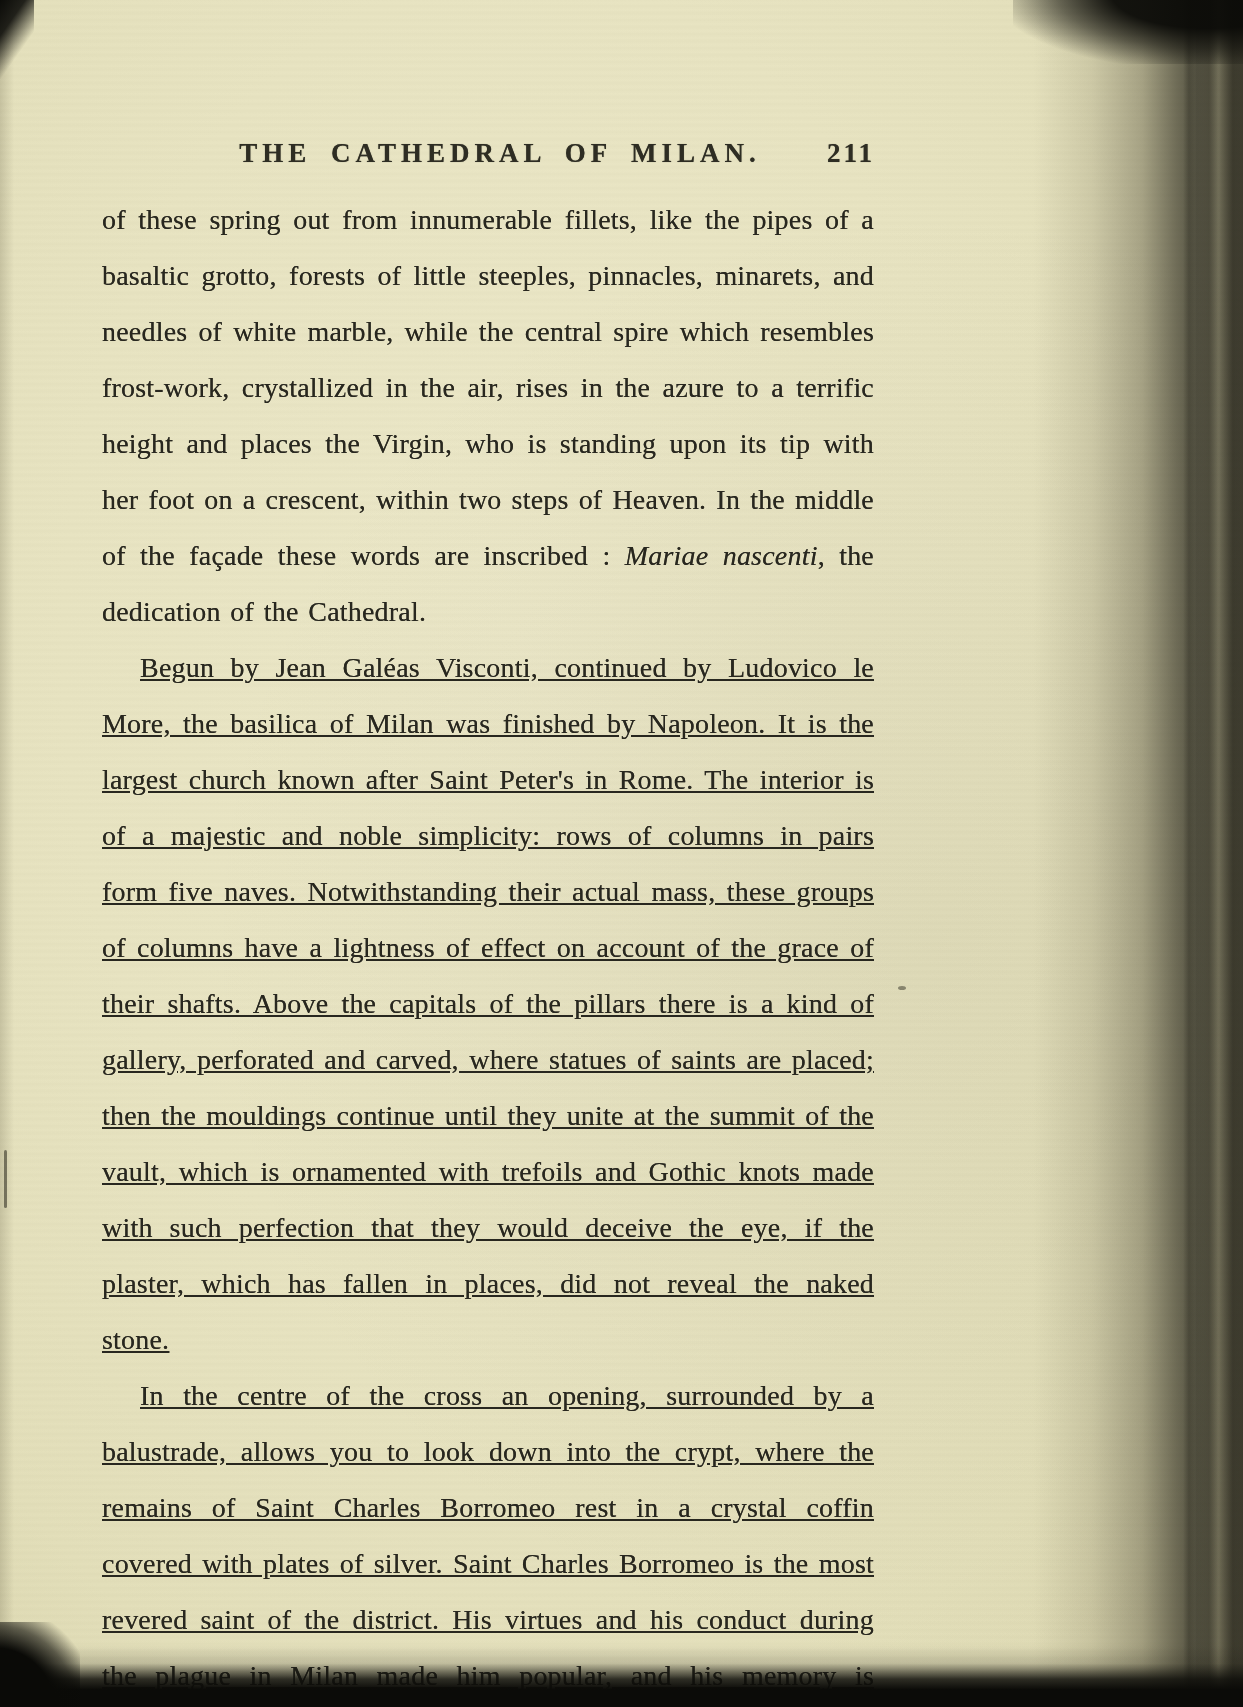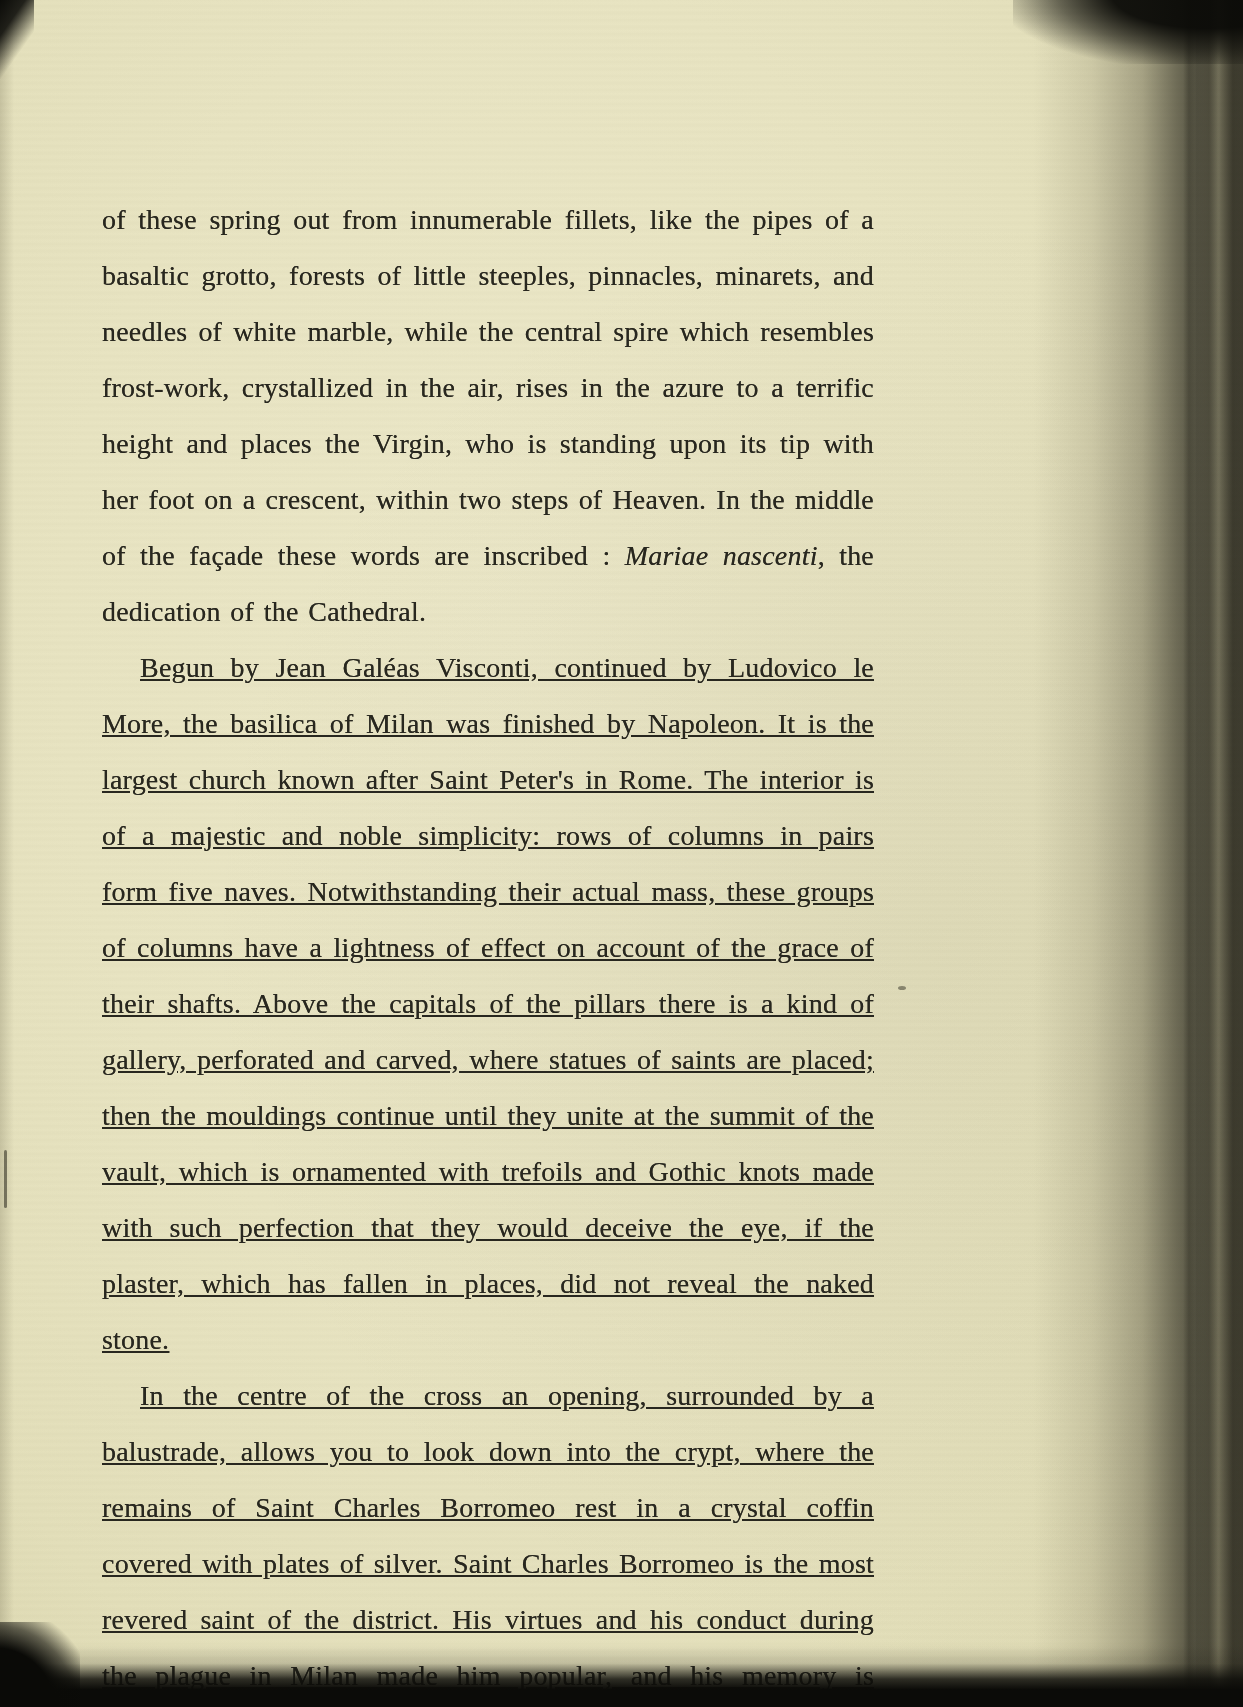--- a/index.html
+++ b/index.html
@@ -172,20 +172,24 @@
     pointer-events: none;
   }
 </style>
 </head>
 <body>
 
 <div class="scan">
 
   <div class="paper-texture"></div>
 
+  <div class="page-header">
+    <span class="running-title">THE CATHEDRAL OF MILAN.</span>
+    <span class="page-number">211</span>
+  </div>
 
   <div class="text-block">
       <p class=""><span>of these spring out from innumerable fillets, like the pipes of a basaltic grotto, forests of little steeples, pinnacles, minarets, and needles of white marble, while the central spire which resembles frost-work, crystallized in the air, rises in the azure to a terrific height and places the Virgin, who is standing upon its tip with her foot on a crescent, within two steps of Heaven. In the middle of the façade these words are inscribed : </span><span class="italic">Mariae nascenti</span><span>, the dedication of the Cathedral.</span></p>
       <p class="indent"><span>Begun by Jean Galéas Visconti, continued by Ludovico le More, the basilica of Milan was finished by Napoleon. It is the largest church known after Saint Peter's in Rome. The interior is of a majestic and noble simplicity: rows of columns in pairs form five naves. Notwithstanding their actual mass, these groups of columns have a lightness of effect on account of the grace of their shafts. Above the capitals of the pillars there is a kind of gallery, perforated and carved, where statues of saints are placed; then the mouldings continue until they unite at the summit of the vault, which is ornamented with trefoils and Gothic knots made with such perfection that they would deceive the eye, if the plaster, which has fallen in places, did not reveal the naked stone.</span></p>
       <p class="indent"><span>In the centre of the cross an opening, surrounded by a balustrade, allows you to look down into the crypt, where the remains of Saint Charles Borromeo rest in a crystal coffin covered with plates of silver. Saint Charles Borromeo is the most revered saint of the district. His virtues and his conduct during the plague in Milan made him popular, and his memory is always kept alive.</span></p>
     </div>
 
   <div class="edge-left"></div>
   <div class="edge-right"></div>
   <div class="corner-top-right"></div>

